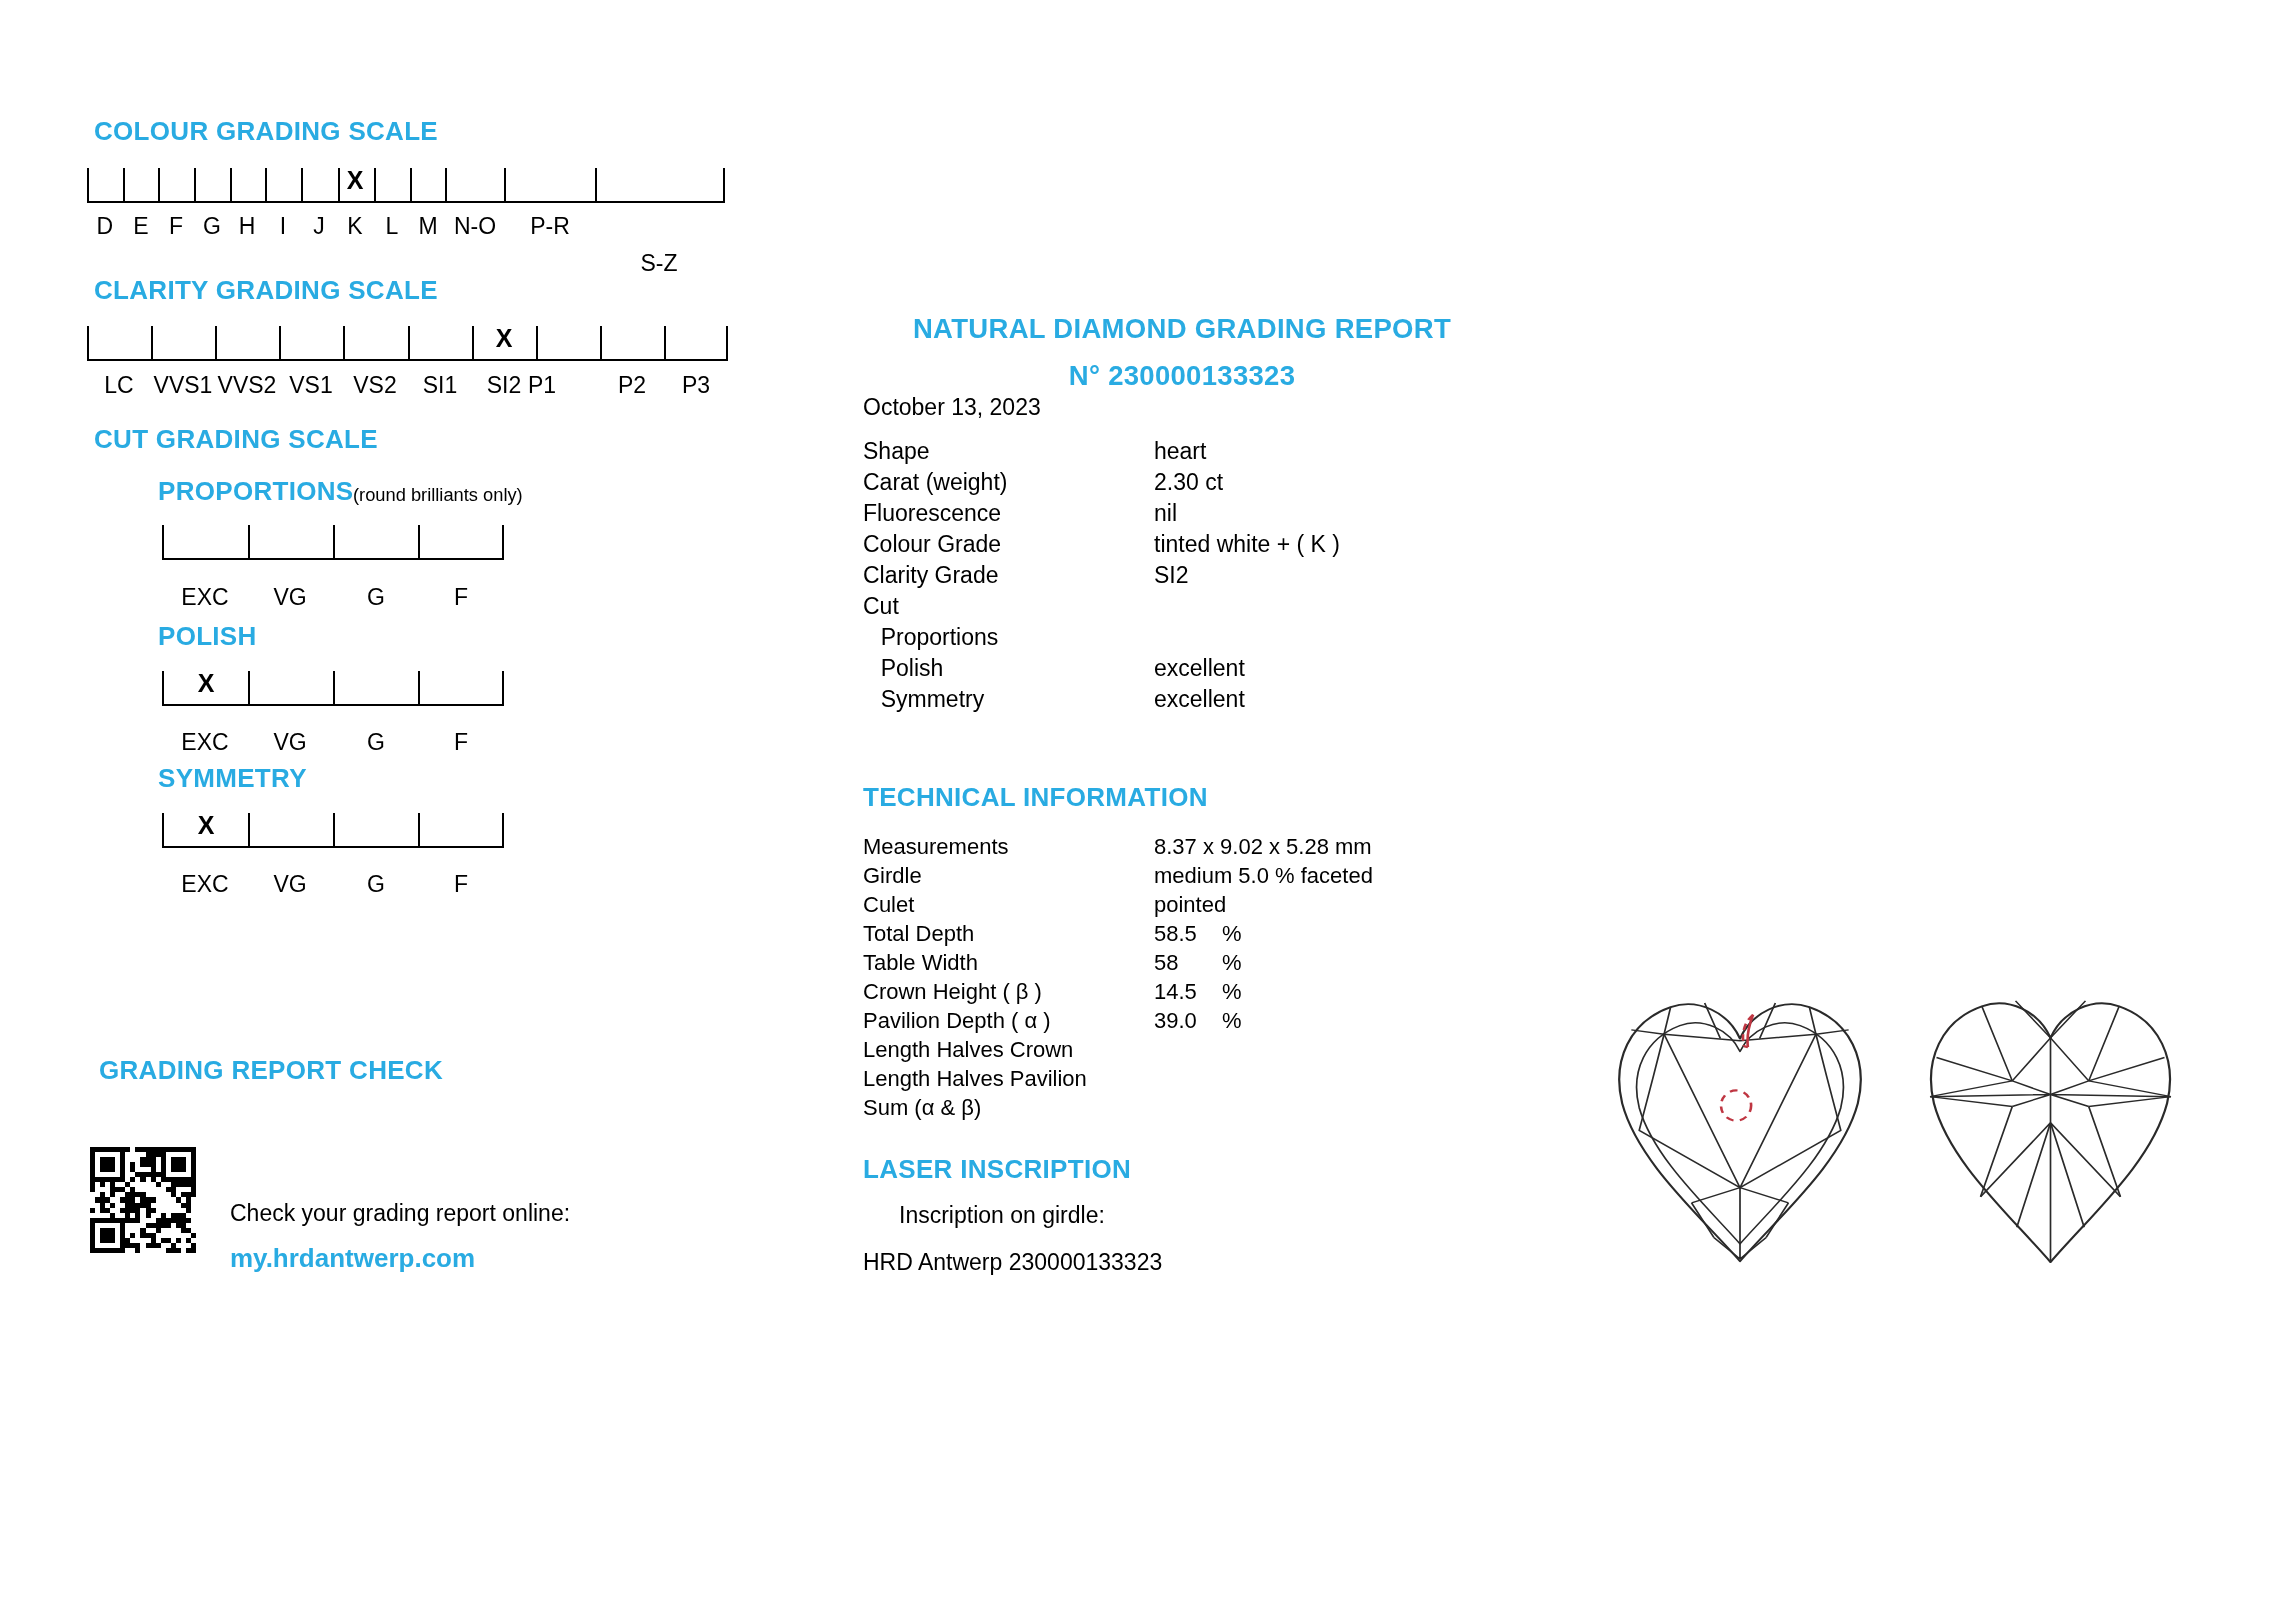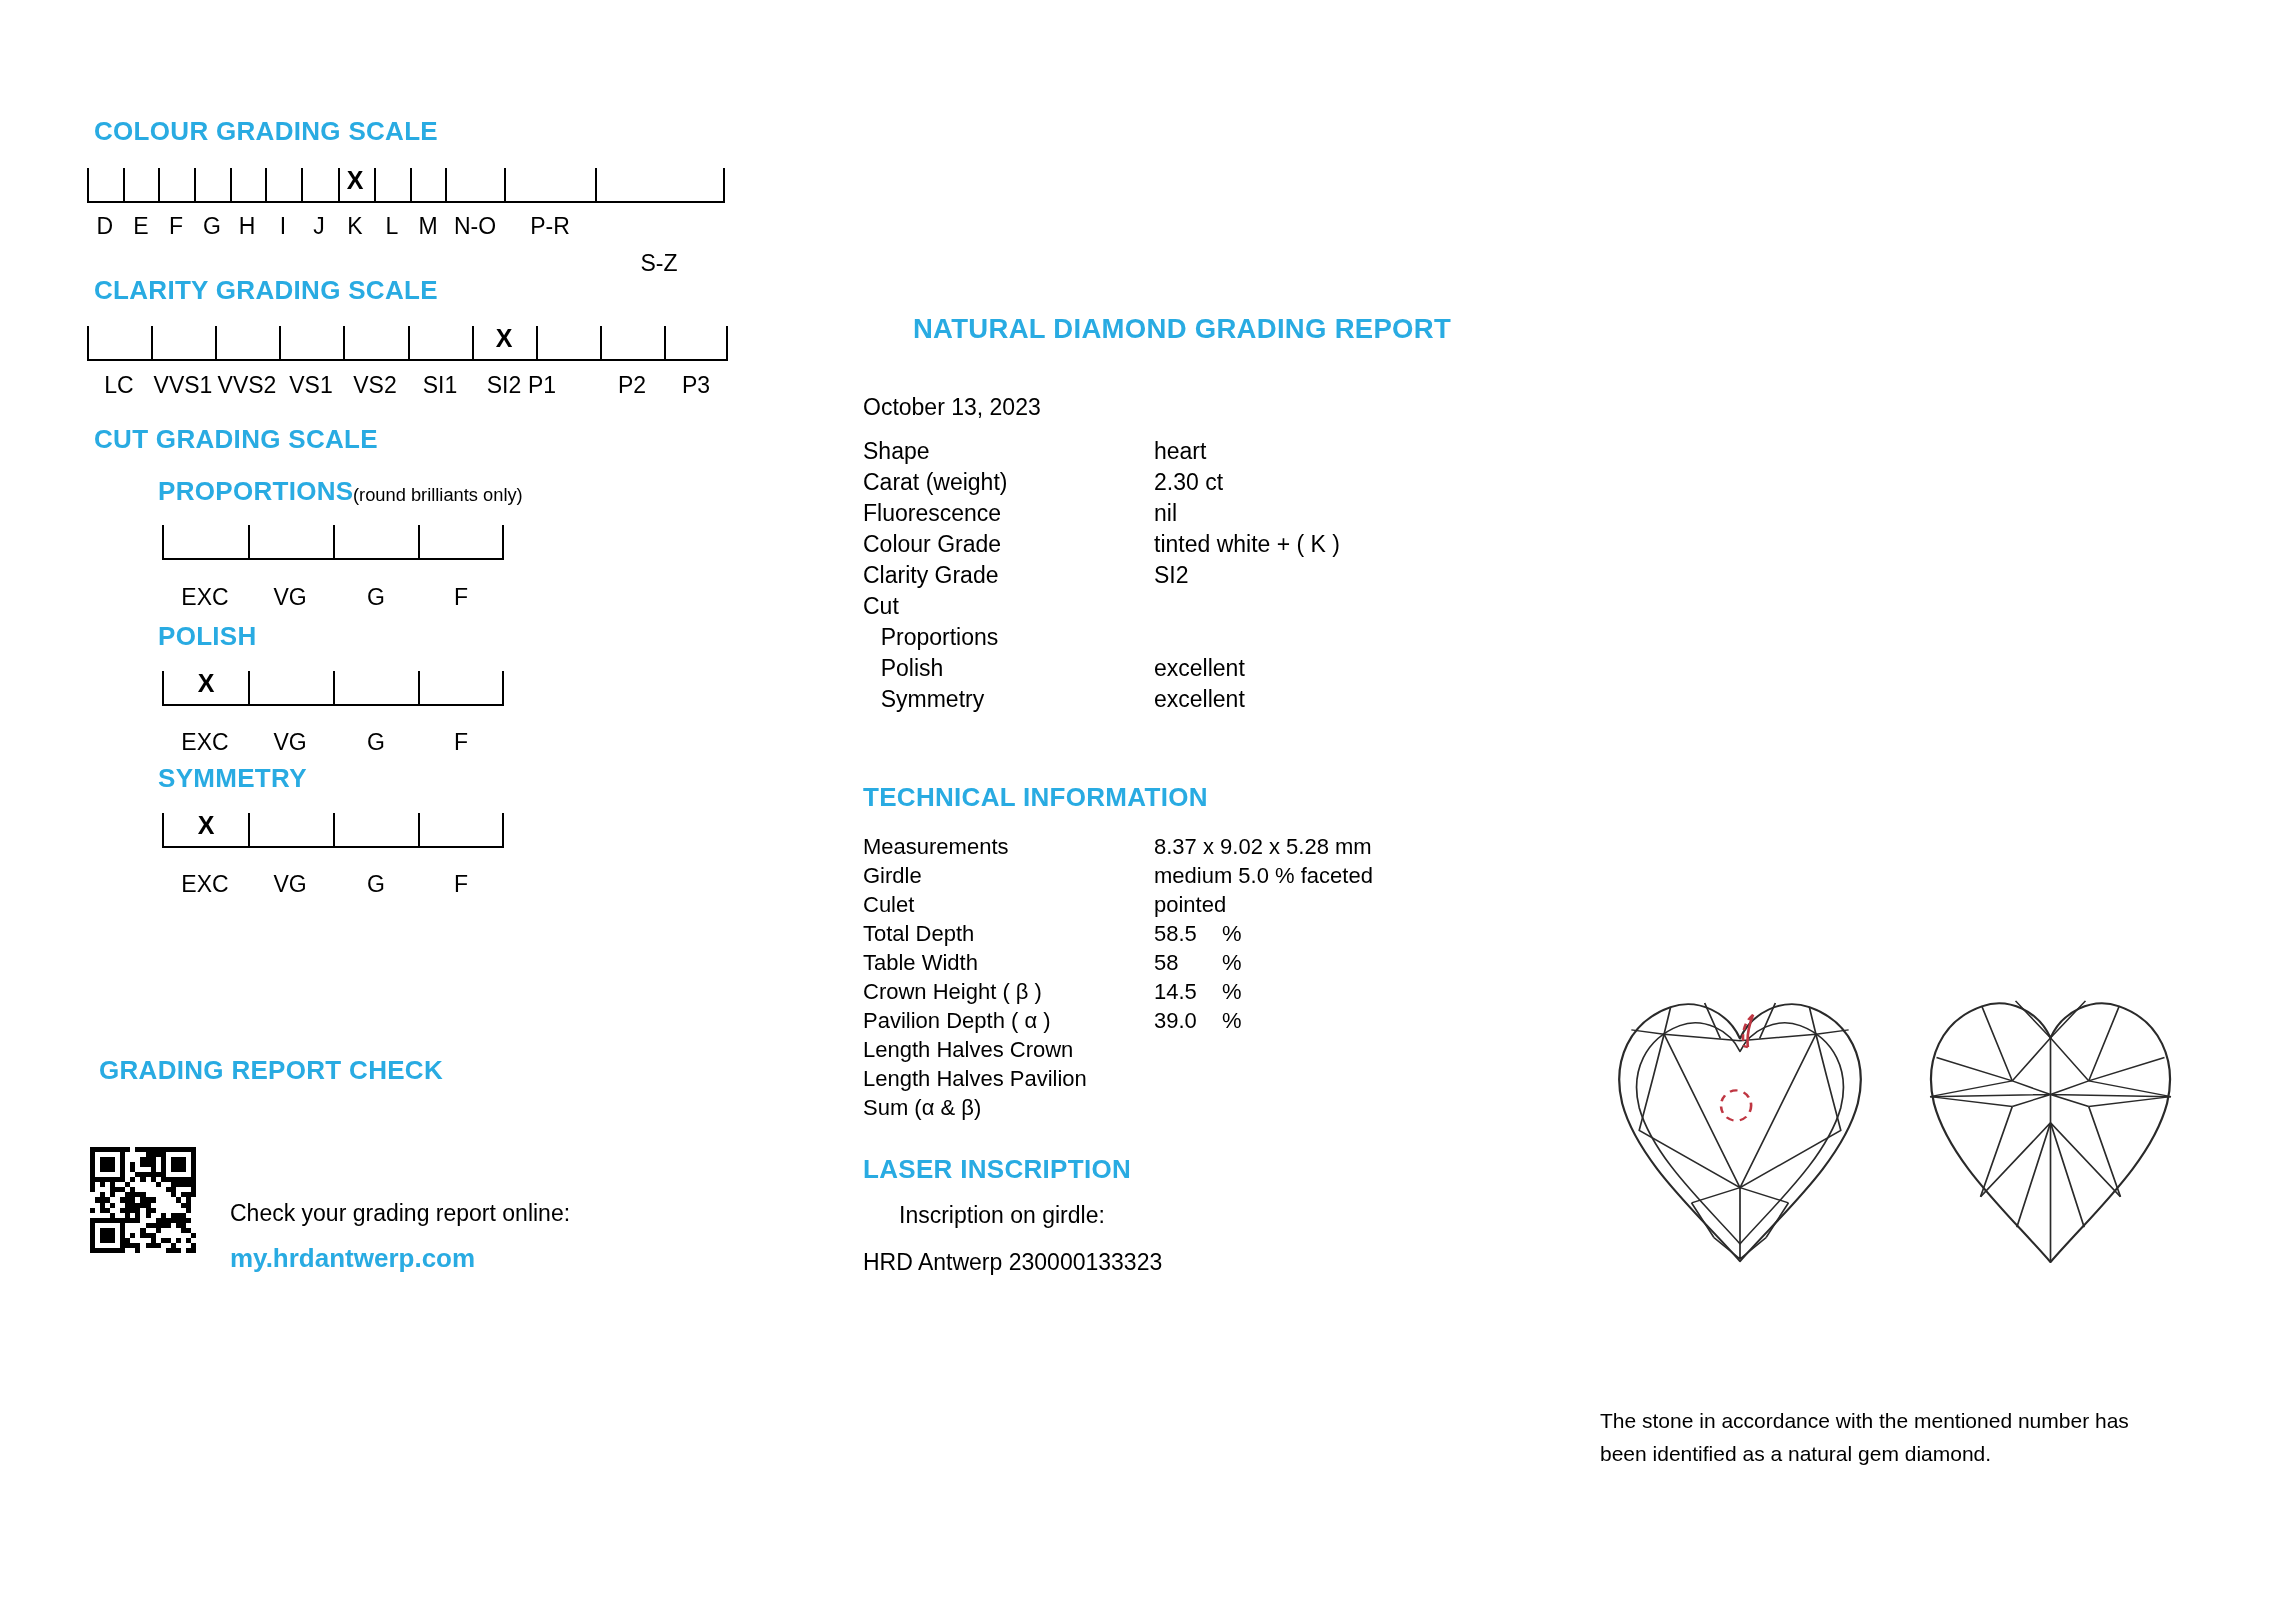--- a/index.html
+++ b/index.html
@@ -379,20 +379,21 @@
         <rect x="16" y="20" width="1" height="1"></rect>
         <rect x="17" y="20" width="1" height="1"></rect>
         <rect x="19" y="20" width="1" height="1"></rect>
         <rect x="20" y="20" width="1" height="1"></rect>
       </svg>
     </div>
   <div class="abs" style="left:230px;top:1200px;font-size:23px;">Check your grading report online:</div>
   <a class="abs" style="left:230px;top:1243px;font-size:26px;font-weight:bold;color:var(--accent);text-decoration:none;" href="#">my.hrdantwerp.com</a>
 
   <div class="abs h" style="left:863px;top:313px;width:638px;text-align:center;font-size:27.5px;">NATURAL DIAMOND GRADING REPORT</div>
+  <div class="abs h" style="left:863px;top:360px;width:638px;text-align:center;font-size:27.5px;">N° 230000133323</div>
   <div class="abs" style="left:863px;top:394px;font-size:23px;">October 13, 2023</div>
 
   <div class="rows" style="left:863px;top:436px;line-height:31px;">
     <div class="row"><span class="lbl">Shape</span><span class="val">heart</span></div>
     <div class="row"><span class="lbl">Carat (weight)</span><span class="val">2.30 ct</span></div>
     <div class="row"><span class="lbl">Fluorescence</span><span class="val">nil</span></div>
     <div class="row"><span class="lbl">Colour Grade</span><span class="val">tinted white + ( K )</span></div>
     <div class="row"><span class="lbl">Clarity Grade</span><span class="val">SI2</span></div>
     <div class="row"><span class="lbl">Cut</span><span class="val"></span></div>
     <div class="row"><span class="lbl ind">Proportions</span><span class="val"></span></div>
@@ -442,16 +443,15 @@
       <path d="M110,44 L110,250"></path>
       <path d="M110,44 L80.5,83.5 M110,44 L139.5,83.5"></path>
       <path d="M57,15 L80.5,83.5 M83,10 L110,44 M22,62 L80.5,83.5 M163,15 L139.5,83.5 M137,10 L110,44 M198,62 L139.5,83.5"></path>
       <path d="M110,96 L80.5,83.5 M110,96 L139.5,83.5 M110,96 L17,98 M110,96 L203,98 M110,96 L80.5,107 M110,96 L139.5,107"></path>
       <path d="M17,98 L80.5,83.5 M203,98 L139.5,83.5 M17,98 L80.5,107 M203,98 L139.5,107"></path>
       <path d="M80.5,107 L56,190 M139.5,107 L164,190"></path>
       <path d="M110,122 L56,190 M110,122 L164,190 M110,122 L84,218 M110,122 L136,218"></path>
     </svg>
   </div>
 
-  <div class="abs footer-p" style="left:1600px;top:1404px;width:563px;">The stone in accordance with the mentioned number has been identified as a natural gem diamond.</div>
 
 </div>
 
 
 </body></html>

